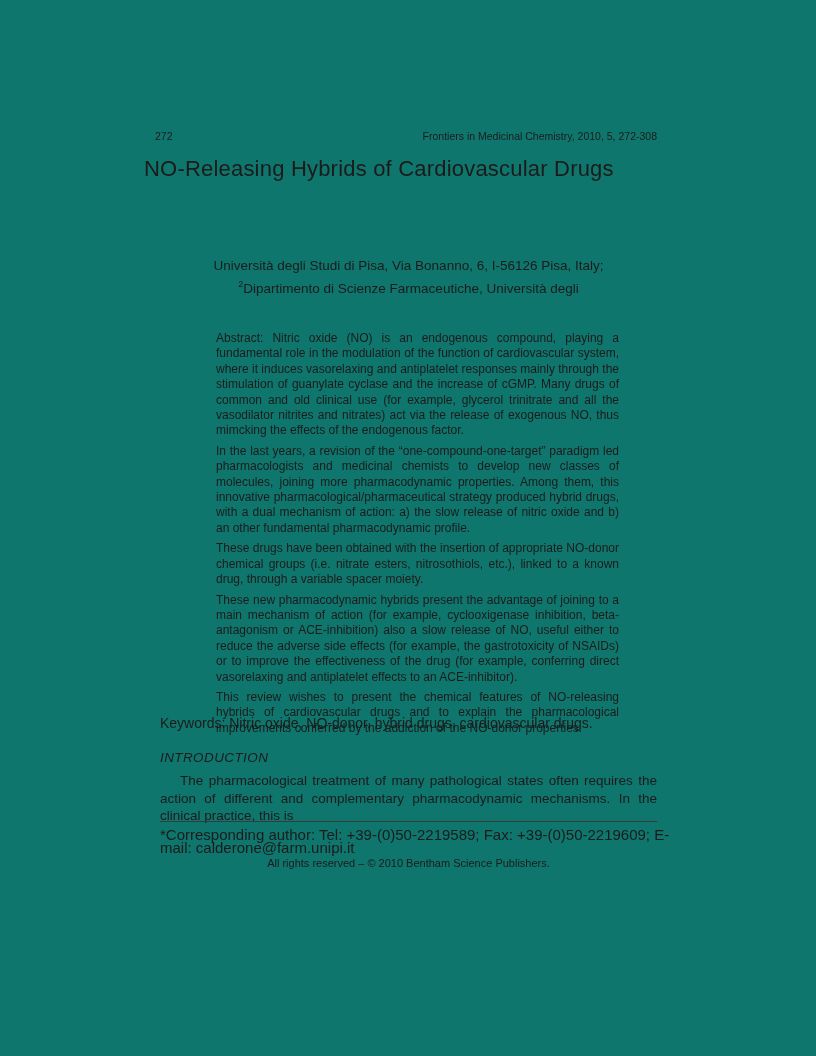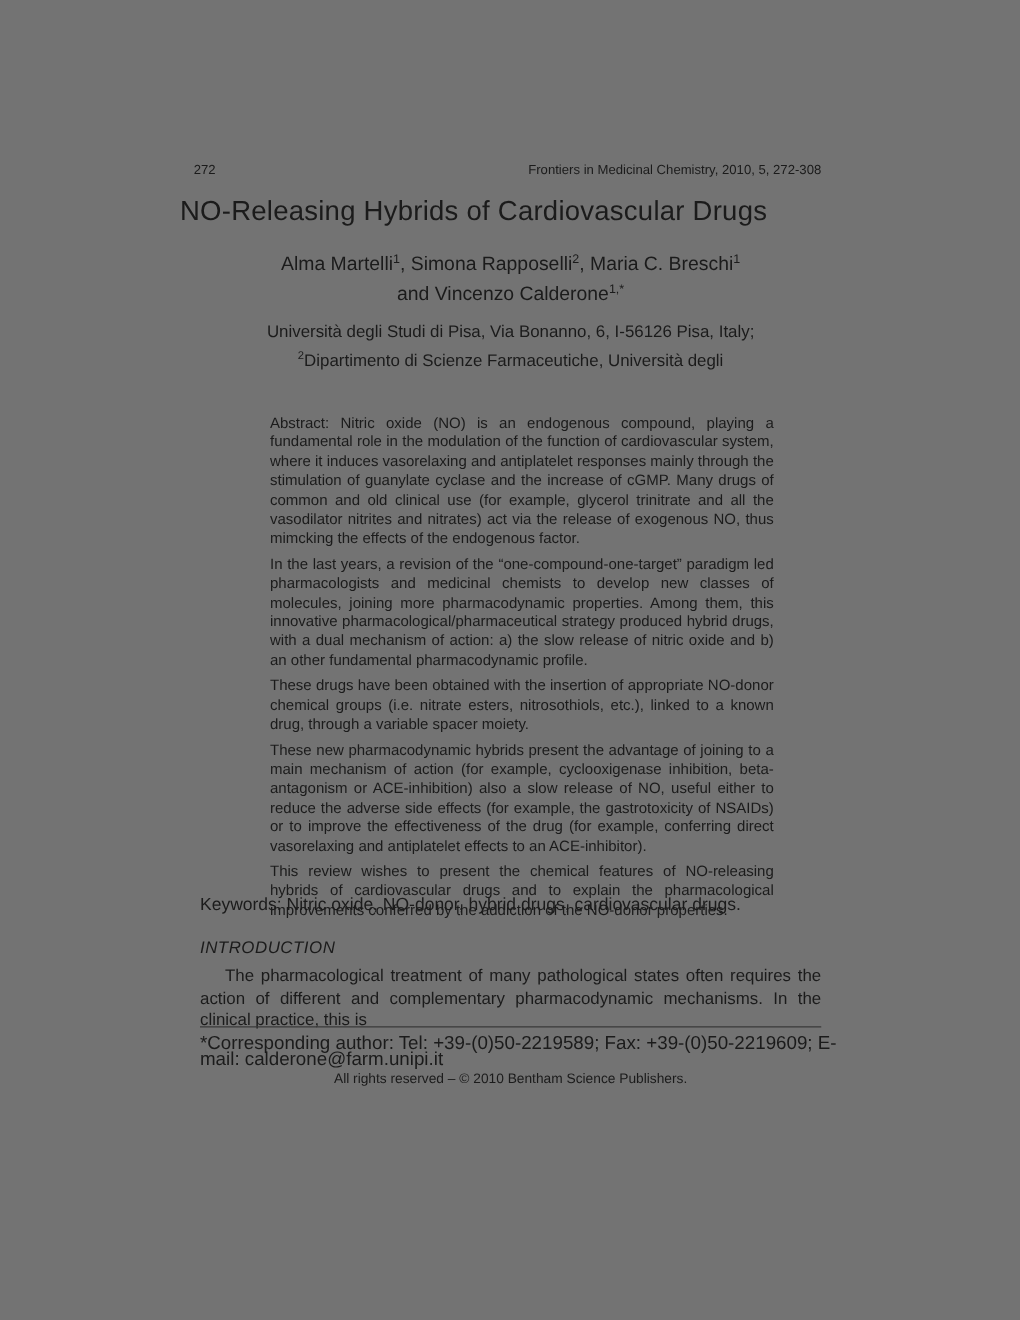--- a/index.html
+++ b/index.html
@@ -1,21 +1,21 @@
 <!DOCTYPE html>
 <html><head>
   <meta charset="utf-8">
   <style>
     * { margin: 0; padding: 0; box-sizing: border-box; }
     html, body { background: #e8e8e8; }
     .page {
       position: relative;
       width: 816px;
       height: 1056px;
-      background: #737373;
+      background: #0f766e;
       margin: 0 auto;
       font-family: "Liberation Sans", sans-serif;
       color: #1b1b1b;
       overflow: hidden;
     }
     .header-row {
       position: absolute;
       left: 155px;
       top: 130px;
       width: 502px;
@@ -122,24 +122,20 @@
 
 <div class="page">
 
   <div class="header-row">
     <span class="page-number">272</span>
     <span class="journal-line">Frontiers in Medicinal Chemistry, 2010, 5, 272-308</span>
   </div>
 
   <h1 class="article-title">NO-Releasing Hybrids of Cardiovascular Drugs</h1>
 
-  <div class="authors">
-    <div><span>Alma Martelli</span><sup>1</sup><span>, Simona Rapposelli</span><sup>2</sup><span>, Maria C. Breschi</span><sup>1</sup></div>
-    <div><span>and Vincenzo Calderone</span><sup>1,*</sup></div>
-  </div>
 
   <div class="affiliations">
     <div><sup></sup><span>Università degli Studi di Pisa, Via Bonanno, 6, I-56126 Pisa, Italy;</span></div>
     <div><sup>2</sup><span>Dipartimento di Scienze Farmaceutiche, Università degli</span></div>
   </div>
 
   <div class="abstract">
     <p><span>Abstract:</span> <span>Nitric oxide (NO) is an endogenous compound, playing a fundamental role in the modulation of the function of cardiovascular system, where it induces vasorelaxing and antiplatelet responses mainly through the stimulation of guanylate cyclase and the increase of cGMP. Many drugs of common and old clinical use (for example, glycerol trinitrate and all the vasodilator nitrites and nitrates) act via the release of exogenous NO, thus mimcking the effects of the endogenous factor.</span></p>
     <p>In the last years, a revision of the “one-compound-one-target” paradigm led pharmacologists and medicinal chemists to develop new classes of molecules, joining more pharmacodynamic properties. Among them, this innovative pharmacological/pharmaceutical strategy produced hybrid drugs, with a dual mechanism of action: a) the slow release of nitric oxide and b) an other fundamental pharmacodynamic profile.</p>
     <p>These drugs have been obtained with the insertion of appropriate NO-donor chemical groups (i.e. nitrate esters, nitrosothiols, etc.), linked to a known drug, through a variable spacer moiety.</p>

